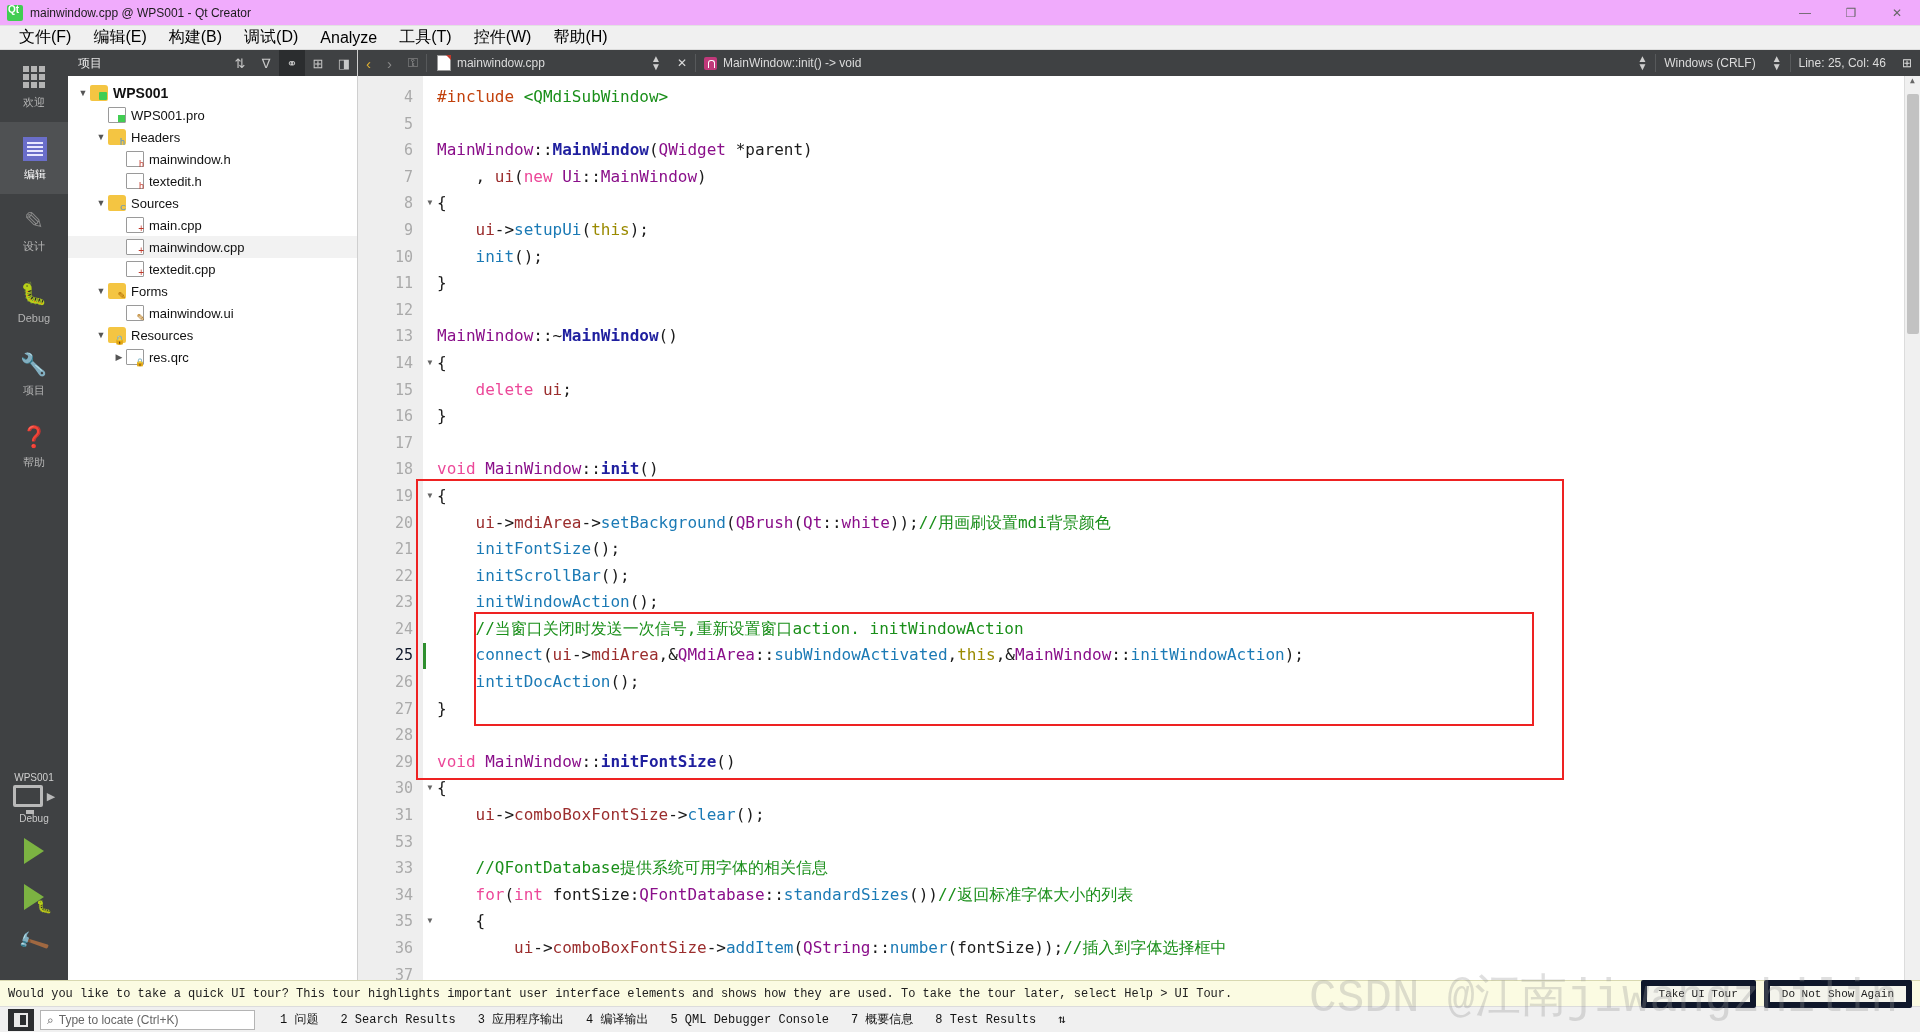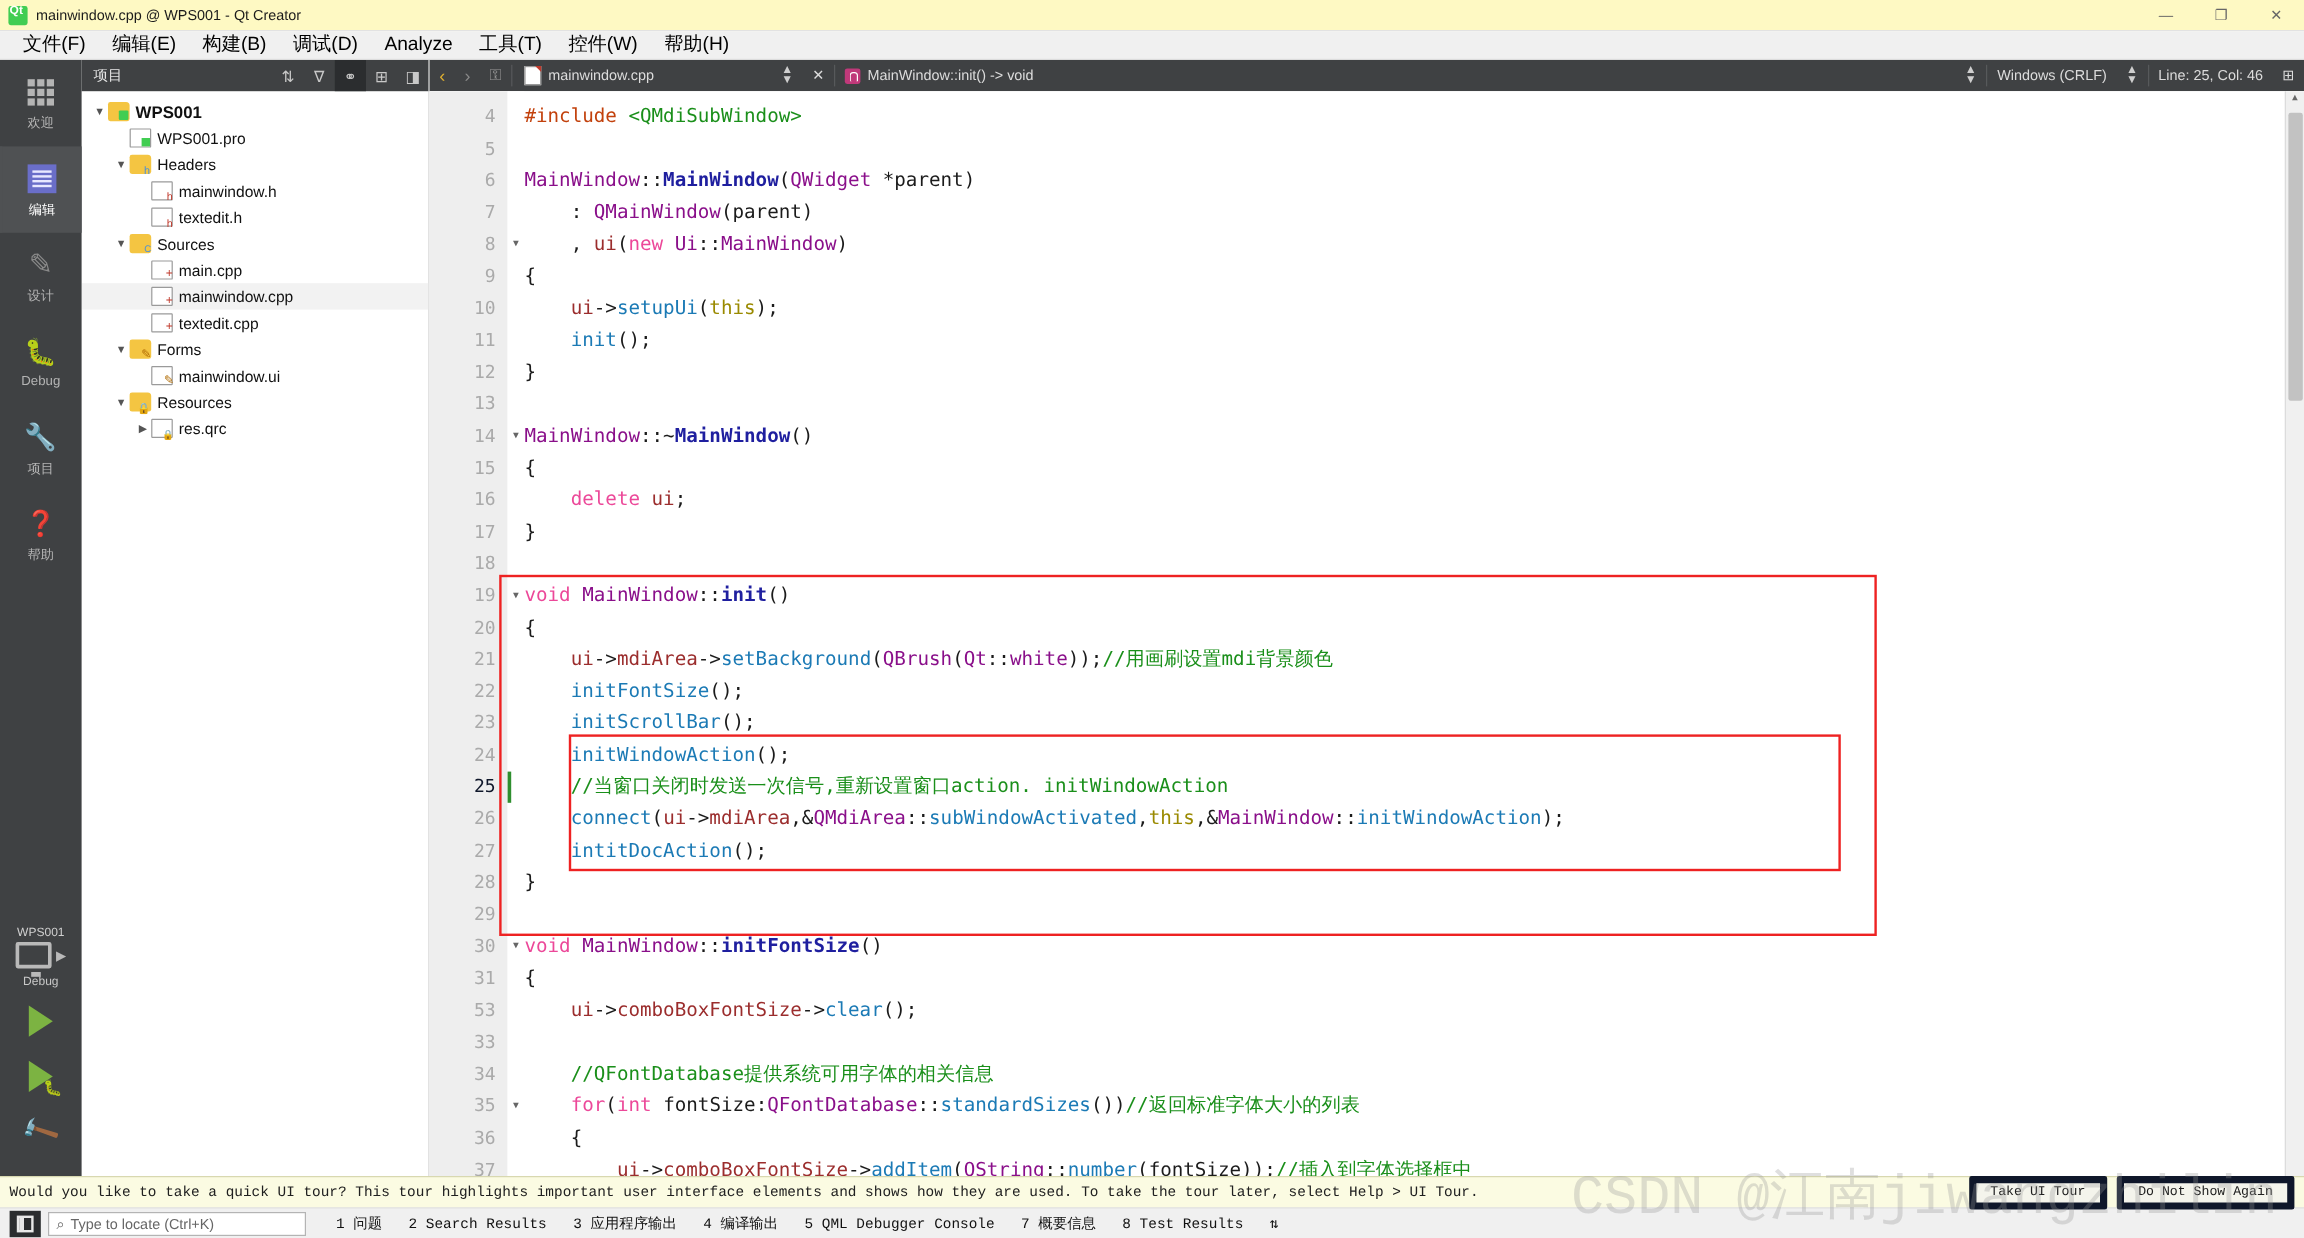--- a/index.html
+++ b/index.html
@@ -1,20 +1,20 @@
 <!DOCTYPE html>
 <html><head>
 <meta charset="utf-8">
 <style>
   * { box-sizing: border-box; margin:0; padding:0; }
   html,body { width:1920px; height:1032px; overflow:hidden; background:#fff;
               font-family:"Liberation Sans", sans-serif; }
 
   
-  .titlebar { height:26px; background:#fef9c3; display:flex; align-items:center;
+  .titlebar { height:26px; background:#f0abfc; display:flex; align-items:center;
               border-bottom:1px solid #e2e2e2; }
   .qc-logo { width:16px; height:16px; margin:0 7px 0 7px; background:#41cd52;
              border-radius:2px; position:relative; flex:0 0 auto; }
   .qc-logo:after { content:"Qt"; position:absolute; left:1px; top:-1px; font-size:10px;
              color:#fff; font-weight:bold; font-family:"Liberation Sans",sans-serif; }
   .title-text { font-size:12px; color:#1b1b1b; }
   .win-btns { margin-left:auto; display:flex; height:26px; }
   .win-btn { width:46px; height:26px; display:flex; align-items:center; justify-content:center;
              color:#666; font-size:12px; }
 
@@ -438,21 +438,20 @@
           <div class="fold"></div>
           <div class="fold">▼</div>
           <div class="fold"></div>
           <div class="fold"></div>
           <div class="curline-mark" style="top: 566.6px;"></div>
         </div>
       <div class="code" id="code">
           <div class="line"><span class="pp">#include </span><span class="str">&lt;QMdiSubWindow&gt;</span></div>
           <div class="line">&nbsp;</div>
           <div class="line"><span class="ty">MainWindow</span><span class="op">::</span><span class="fn">MainWindow</span><span class="op">(</span><span class="ty">QWidget </span><span class="pl">*parent</span><span class="op">)</span></div>
-          <div class="line"><span class="op">    : </span><span class="ty">QMainWindow</span><span class="op">(parent)</span></div>
           <div class="line"><span class="op">    , </span><span class="mb">ui</span><span class="op">(</span><span class="k">new</span><span class="op"> </span><span class="ty">Ui</span><span class="op">::</span><span class="ty">MainWindow</span><span class="op">)</span></div>
           <div class="line"><span class="op">{</span></div>
           <div class="line"><span class="op">    </span><span class="mb">ui</span><span class="op">-&gt;</span><span class="fc">setupUi</span><span class="op">(</span><span class="th">this</span><span class="op">);</span></div>
           <div class="line"><span class="op">    </span><span class="fc">init</span><span class="op">();</span></div>
           <div class="line"><span class="op">}</span></div>
           <div class="line">&nbsp;</div>
           <div class="line"><span class="ty">MainWindow</span><span class="op">::~</span><span class="fn">MainWindow</span><span class="op">()</span></div>
           <div class="line"><span class="op">{</span></div>
           <div class="line"><span class="op">    </span><span class="k">delete</span><span class="op"> </span><span class="mb">ui</span><span class="op">;</span></div>
           <div class="line"><span class="op">}</span></div>

